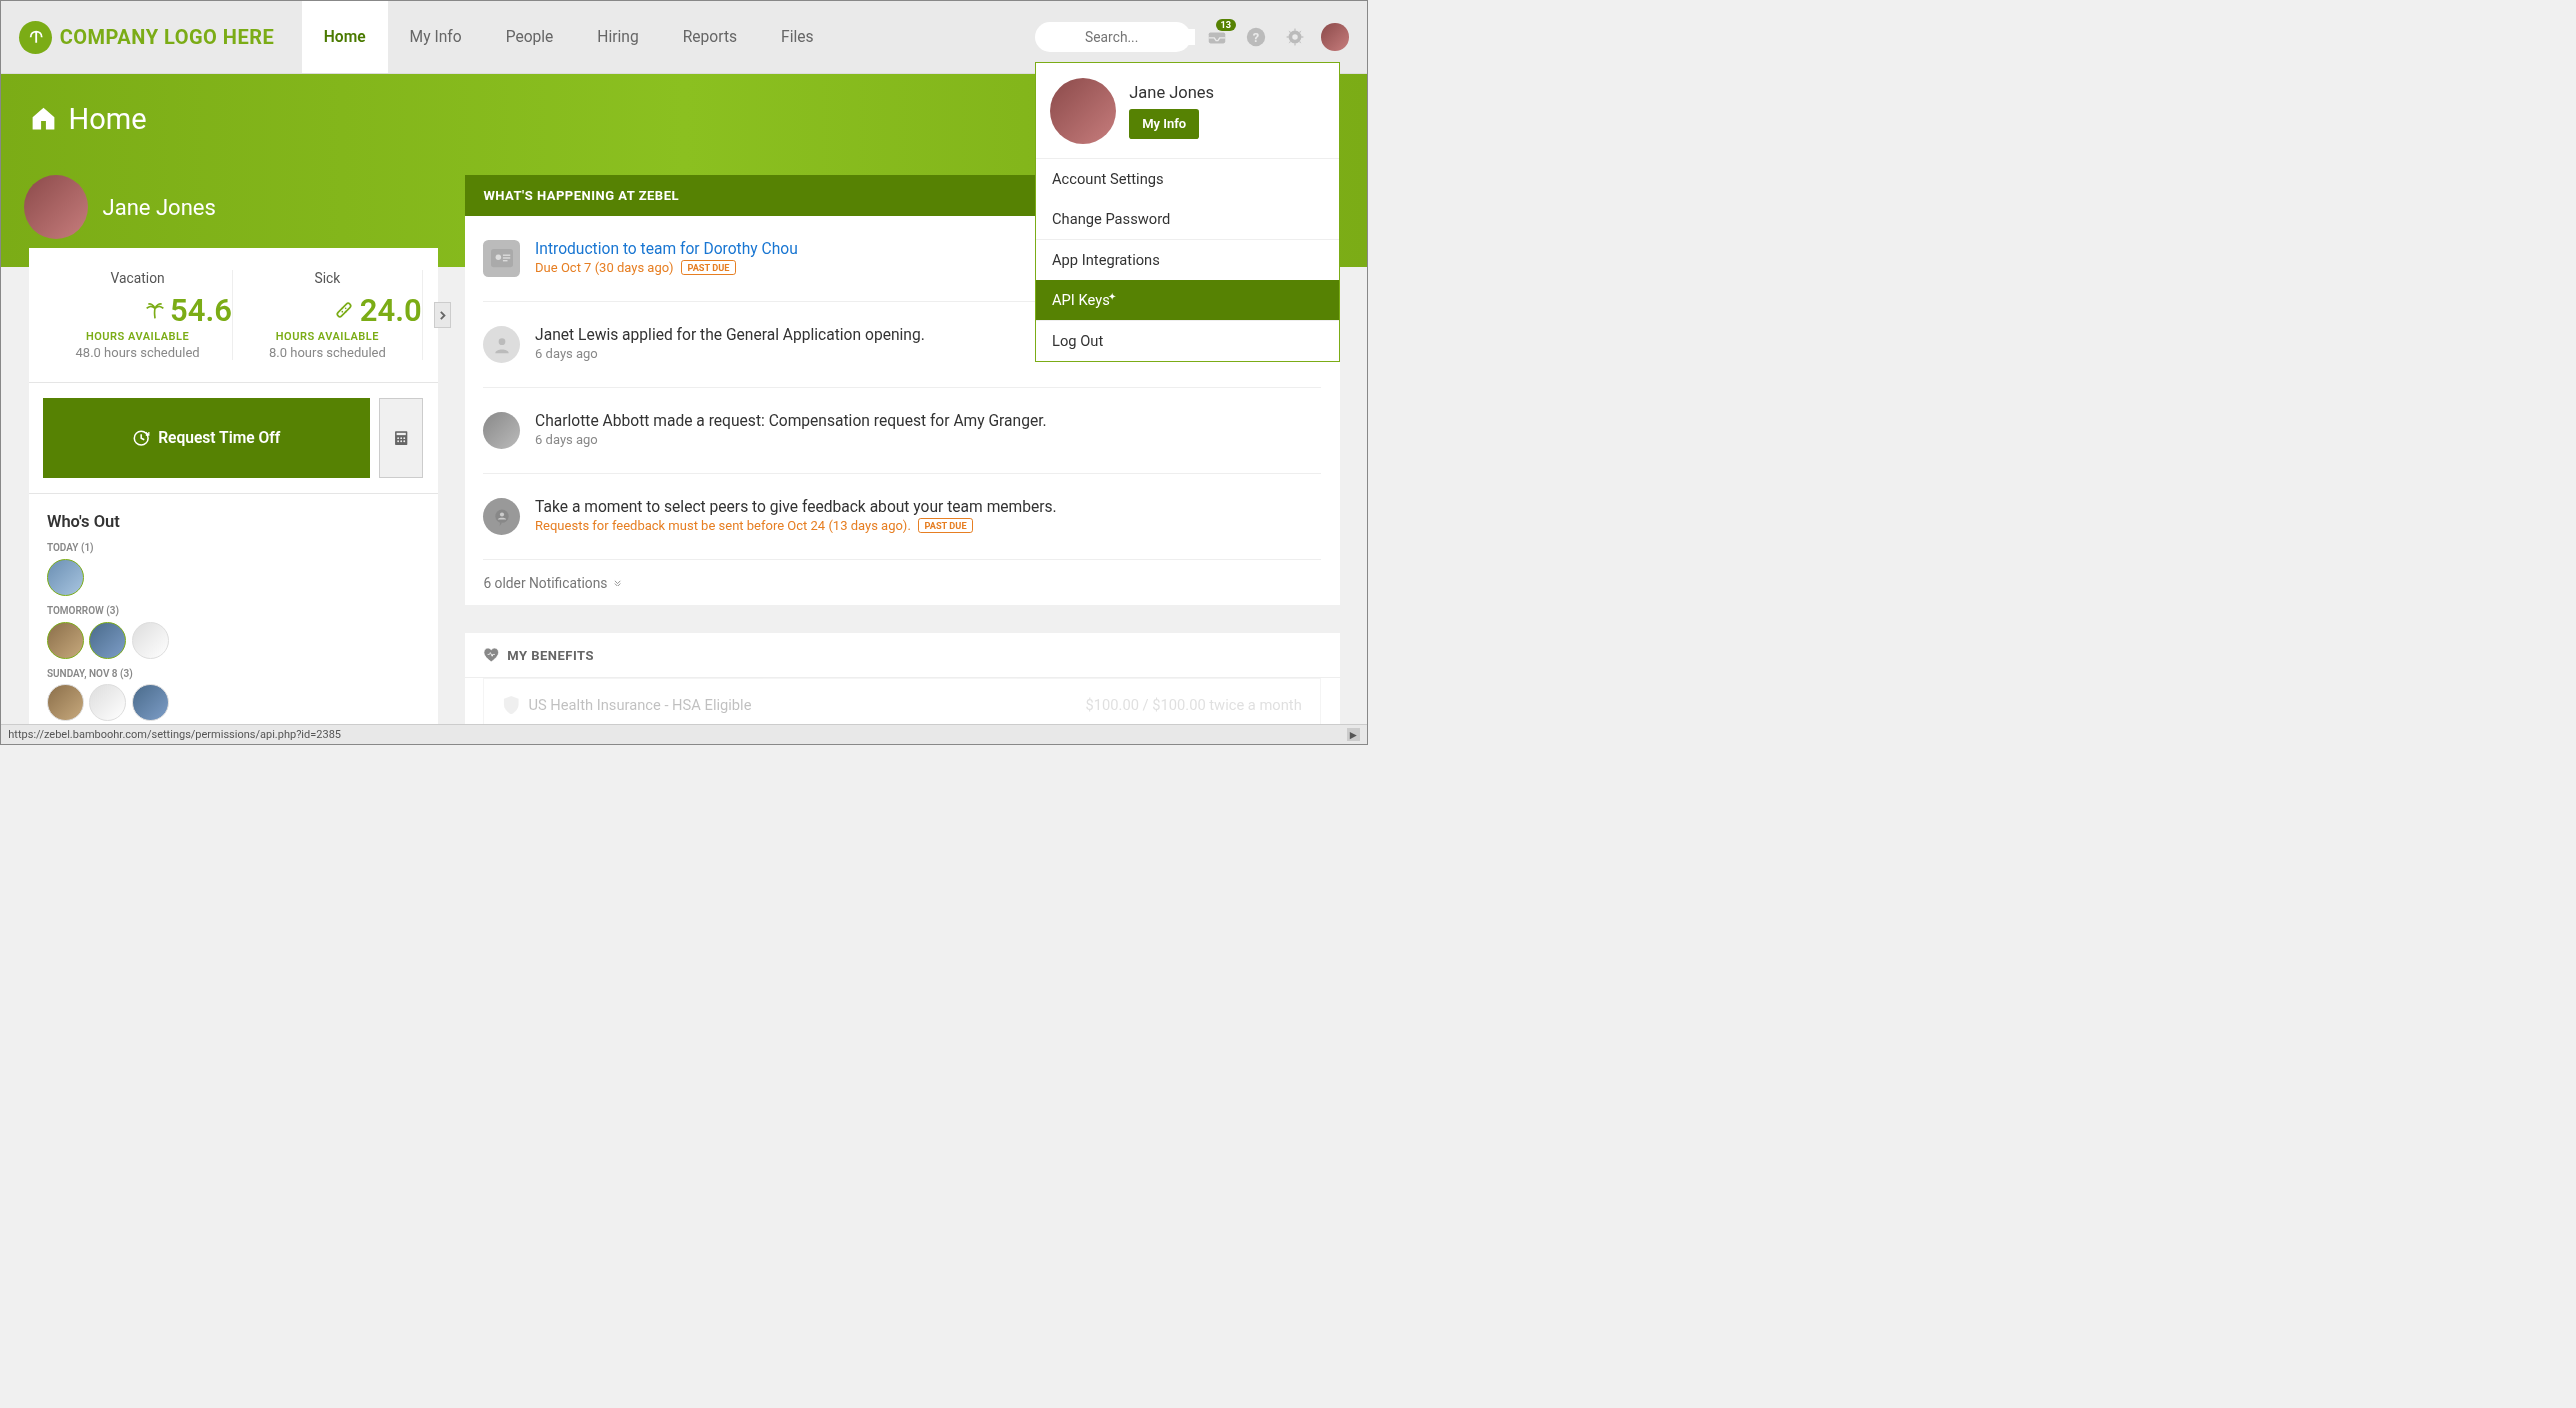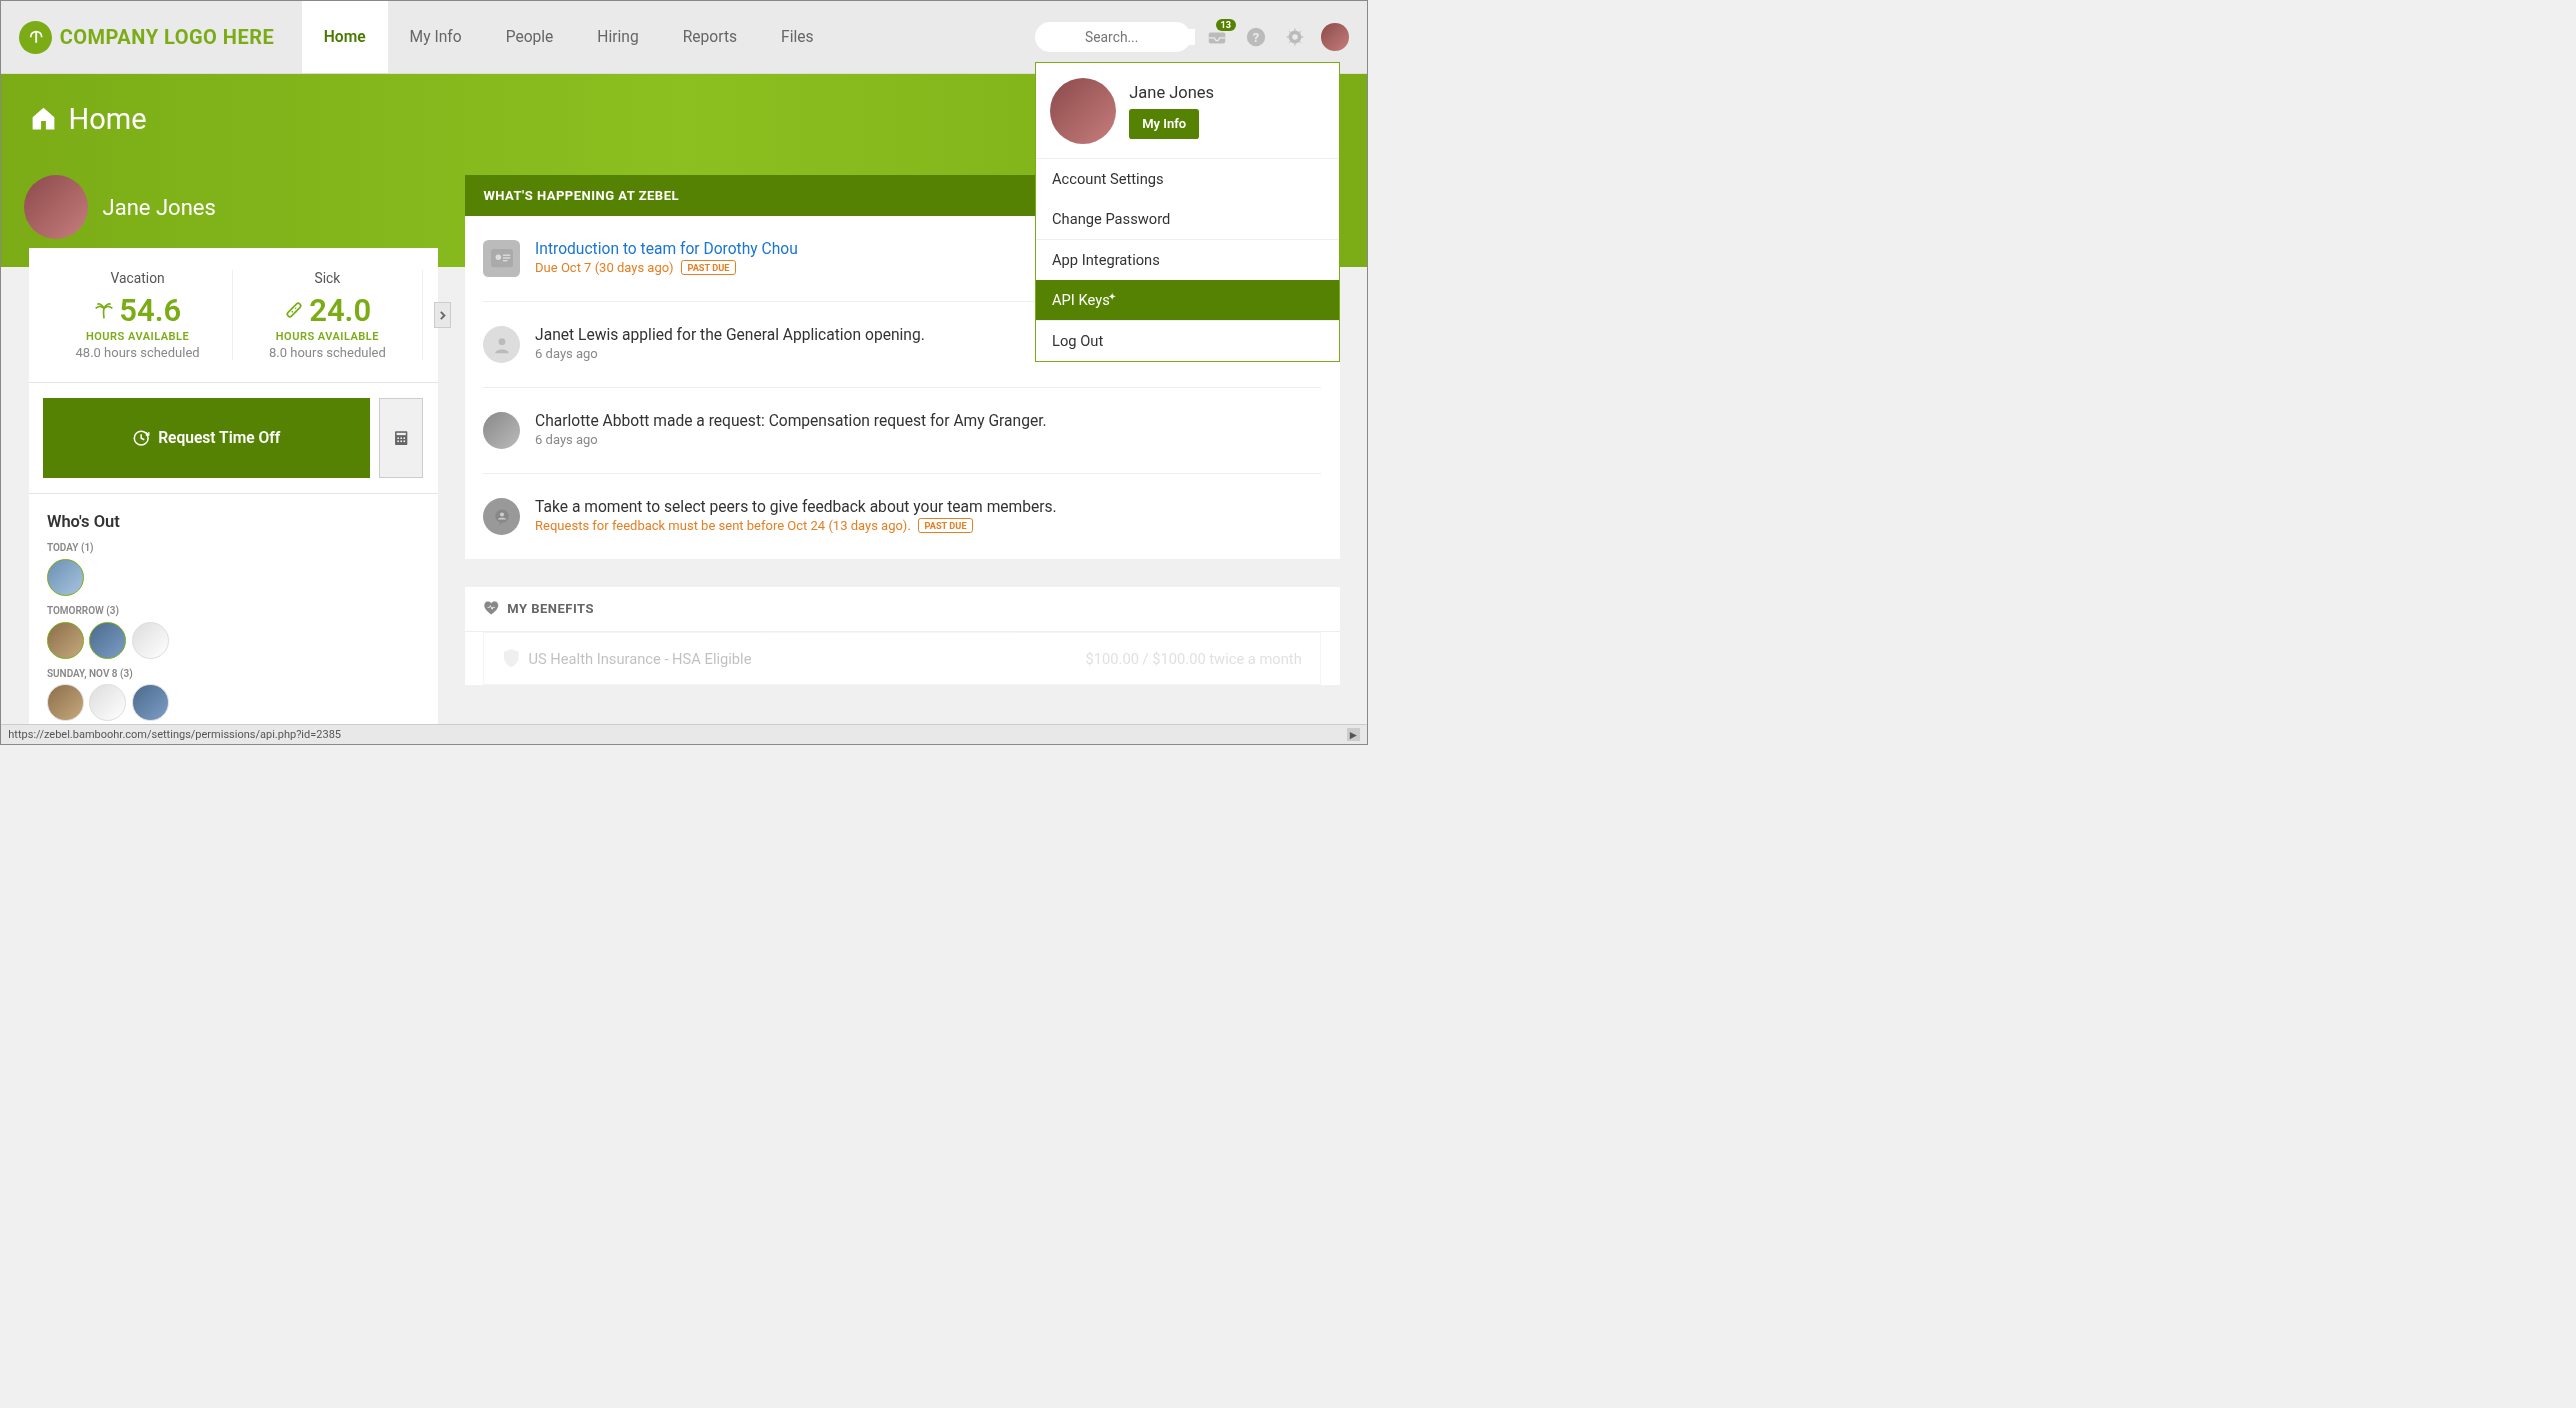--- a/index.html
+++ b/index.html
@@ -27,21 +27,21 @@
 
 .sidebar-card { width: 409px; background: #fff; }
 .user-header { display: flex; align-items: center; gap: 14.7px; padding: 18.4px 0 9.2px 0px; background: transparent; margin-top: -18.4px; margin-left: -4.6px;}
 .user-header .avatar-lg { width: 64px; height: 64px; border-radius: 50%; background: linear-gradient(135deg, #8b4a4a, #c77d7d); }
 .user-header .name { color: #fff; font-size: 22px; font-weight: 400; }
 
 .leave-section { display: flex; padding: 22px 14.7px; background:#fff; position: relative; border-bottom: 0.9px solid #e5e5e5; }
 .leave-col { flex: 1; text-align: center; border-right: 0.9px solid #eee; }
 .leave-col:last-of-type { border-right: none; }
 .leave-type { color: #555; font-size: 13.8px; margin-bottom: 5.5px; }
-.leave-val { color: #7bac16; font-size: 31px; font-weight: 600; display: flex; align-items: center; justify-content: center; gap: 5.5px; }
+.leave-val { color: #7bac16; font-size: 31px; font-weight: 600; display: flex; align-items: center; justify-content: flex-end; gap: 5.5px; }
 .leave-label { color: #7bac16; font-size: 11px; font-weight: 600; letter-spacing: 0.5px; margin-top: 1.8px; }
 .leave-sched { color: #888; font-size: 13px; margin-top: 1.8px; }
 .leave-arrow { position: absolute; right: -13px; top: 50%; transform: translateY(-50%); width: 16.5px; height: 26px; background: #e8e8e8; border: 0.9px solid #ccc; display: flex; align-items: center; justify-content: center; cursor: pointer; }
 
 .rto-row { padding: 14.7px; display: flex; gap: 9.2px; border-bottom: 0.9px solid #e5e5e5; }
 .btn-rto { flex: 1; background: #568203; color: #fff; border: none; padding: 31px; font-size: 15.6px; font-weight: 600; display: flex; justify-content: center; gap: 7.3px; cursor: pointer; }
 .btn-calc { width: 44px; background: #f0f0f0; border: 0.9px solid #ccc; display: flex; align-items: center; justify-content: center; cursor: pointer; }
 
 .whos-out { padding: 18.4px; }
 .whos-out h3 { font-size: 16.5px; color: #333; font-weight: 600; margin-bottom: 11px; }
@@ -294,20 +294,26 @@
         </div>
         <div class="feed-content">
           <div class="feed-title">Take a moment to select peers to give feedback about your team members.</div>
           <div class="feed-meta">
             <span>Requests for feedback must be sent before Oct 24 (13 days ago).</span>
             <span class="past-due">PAST DUE</span>
           </div>
         </div>
       </div>
 
+      <div class="feed-older">
+        <span>6 older Notifications</span>
+        <svg width="9.2" height="7.3" viewBox="0 0 10 8">
+            <path d="M2 2 L5 5 L8 2 M2 5 L5 8 L8 5" stroke="#888" stroke-width="1" fill="none"></path>
+          </svg>
+      </div>
     </div>
 
     <div class="benefits">
       <div class="benefits-header">
         <svg width="16.5" height="14.7" viewBox="0 0 18 16">
             <path d="M9 15 C9 15 1 10 1 5 C1 2 3 0 5.5 0 C7 0 8 1 9 2 C10 1 11 0 12.5 0 C15 0 17 2 17 5 C17 10 9 15 9 15 Z M5 7 L7 7 L8 5 L10 9 L11 7 L13 7" fill="#888" stroke="#fff" stroke-width="0.8"></path>
           </svg>
         <span>MY BENEFITS</span>
       </div>
       <div class="benefits-row" style="opacity:0.3">

